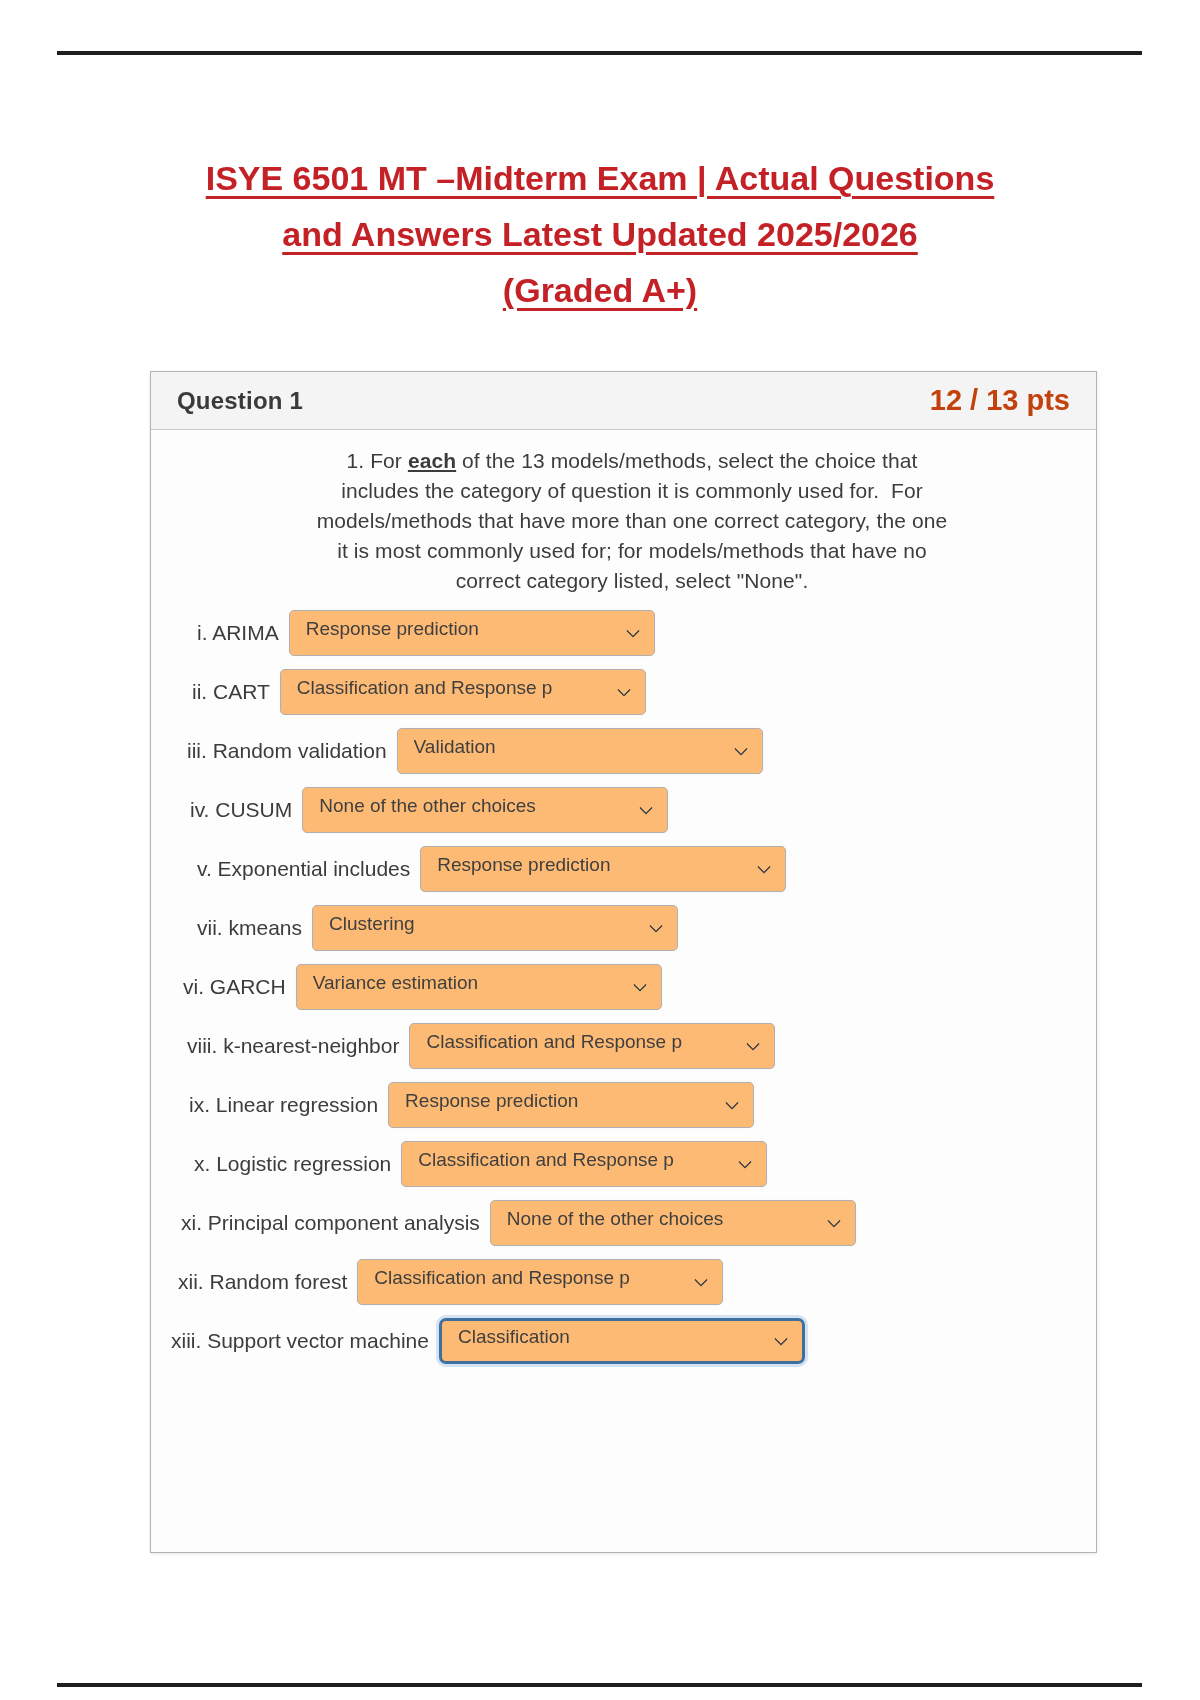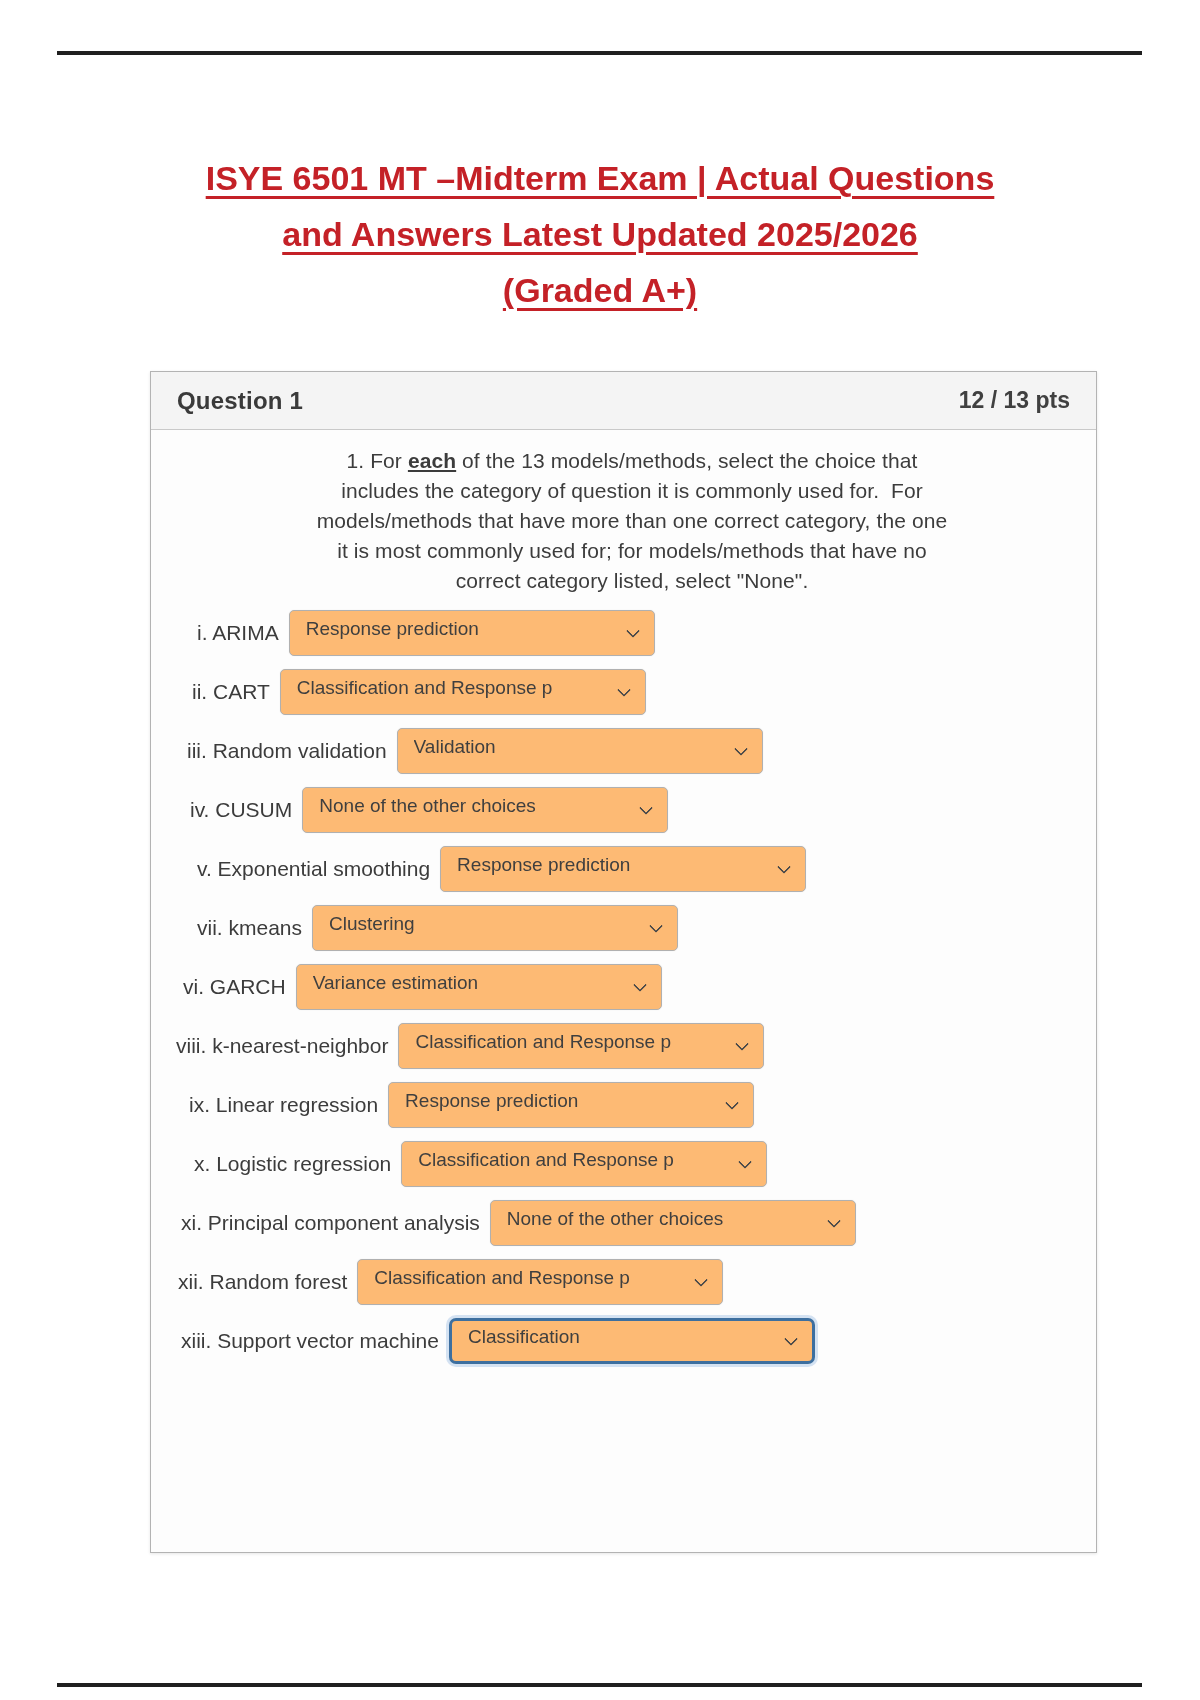--- a/index.html
+++ b/index.html
@@ -15,36 +15,36 @@
   .doc-title { position:absolute; top:150px; left:0; width:100%; text-align:center;
                color:var(--title-red,#c42127); font-weight:700; font-size:34px; line-height:56px; }
   .title-line { text-decoration:underline; text-decoration-thickness:3px; text-underline-offset:6px; }
 
   .card { position:absolute; left:150px; top:371px; width:947px; height:1182px;
           border:1px solid #b3b3b3; background:#fdfdfd; box-shadow:0 1px 3px rgba(0,0,0,0.10);text-align:center; }
 
   .card-header { height:58px; background:#f4f4f4; border-bottom:1px solid #c9c9c9;
                  display:flex; align-items:center; justify-content:space-between; padding:0 26px; }
   .q-title  { font-size:24px; font-weight:700; color:#3a3a3a; letter-spacing:.2px; }
-  .q-points { font-size:23px; font-weight:700; color:#404040; }
+  .q-points { font-size:29px; font-weight:700; color:#c2410c; }
 
   .card-body { padding:16px 26px 0 20px; }
 
   .prompt { margin-left:23px; margin-bottom:14px; font-size:21px; line-height:30px;
             color:#3c3c3c; white-space:pre-wrap; letter-spacing:.1px; }
   .prompt .em { font-weight:700; text-decoration:underline; }
 
   .row { display:flex; align-items:center; height:46px; margin-bottom:13px; }
   .row:nth-child(1){margin-left:26px} .row:nth-child(2){margin-left:21px}
   .row:nth-child(3){margin-left:16px} .row:nth-child(4){margin-left:19px}
   .row:nth-child(5){margin-left:26px} .row:nth-child(6){margin-left:26px}
-  .row:nth-child(7){margin-left:12px} .row:nth-child(8){margin-left:5px}
+  .row:nth-child(7){margin-left:12px} .row:nth-child(8){margin-left:16px}
   .row:nth-child(9){margin-left:18px} .row:nth-child(10){margin-left:23px}
   .row:nth-child(11){margin-left:10px} .row:nth-child(12){margin-left:7px}
-  .row:nth-child(13){margin-left:10px}
+  .row:nth-child(13){margin-left:0}
 
   .row-label { font-size:21px; color:#3c3c3c; margin-right:10px; white-space:nowrap; }
 
   .select { position:relative; width:366px; height:46px; flex:0 0 366px;
             border:1px solid #b0b0b0; border-radius:5px; background:#fdba74;
             display:flex; align-items:center; padding:0 40px 8px 16px; cursor:pointer;
             box-shadow:0 0 2px rgba(0,0,0,0.05); }
   .select-value { font-size:19px; color:#3f3f3f; white-space:nowrap; overflow:hidden; }
   .chevron { position:absolute; right:16px; top:50%; width:10px; height:10px;
              border-right:2.5px solid #4a4a4a; border-bottom:2.5px solid #4a4a4a;
@@ -95,21 +95,21 @@
             </div>
           </div>
           <div class="row">
             <span class="row-label">iv. CUSUM</span>
             <div class="select">
               <span class="select-value">None of the other choices</span>
               <span class="chevron"></span>
             </div>
           </div>
           <div class="row">
-            <span class="row-label">v. Exponential smoothing</span>
+            <span class="row-label">v. Exponential includes</span>
             <div class="select">
               <span class="select-value">Response prediction</span>
               <span class="chevron"></span>
             </div>
           </div>
           <div class="row">
             <span class="row-label">vii. kmeans</span>
             <div class="select">
               <span class="select-value">Clustering</span>
               <span class="chevron"></span>

